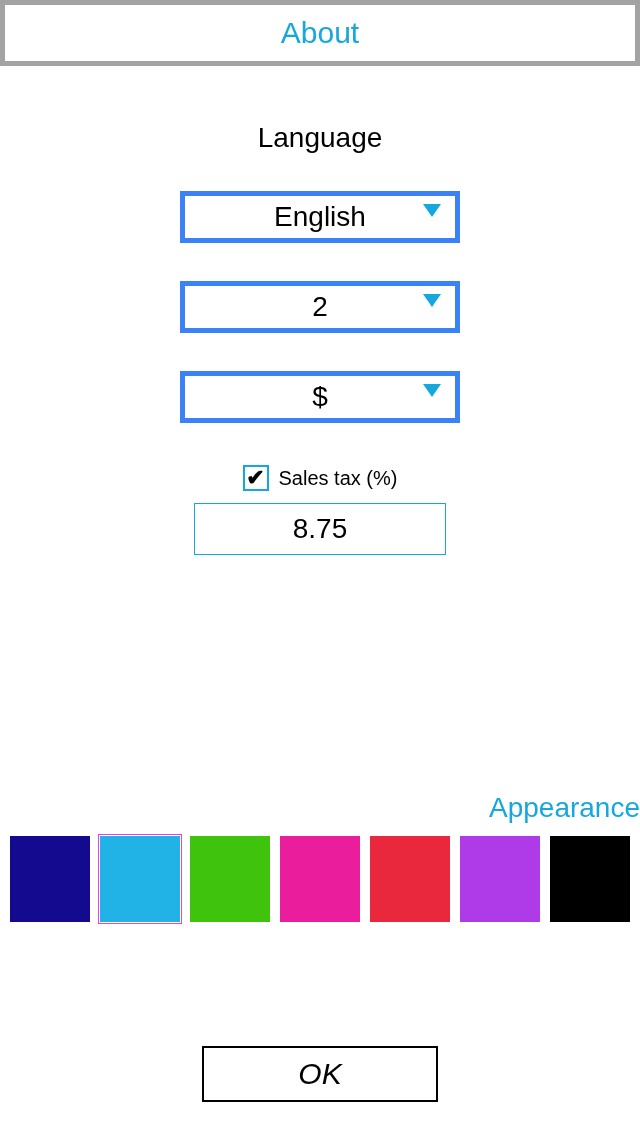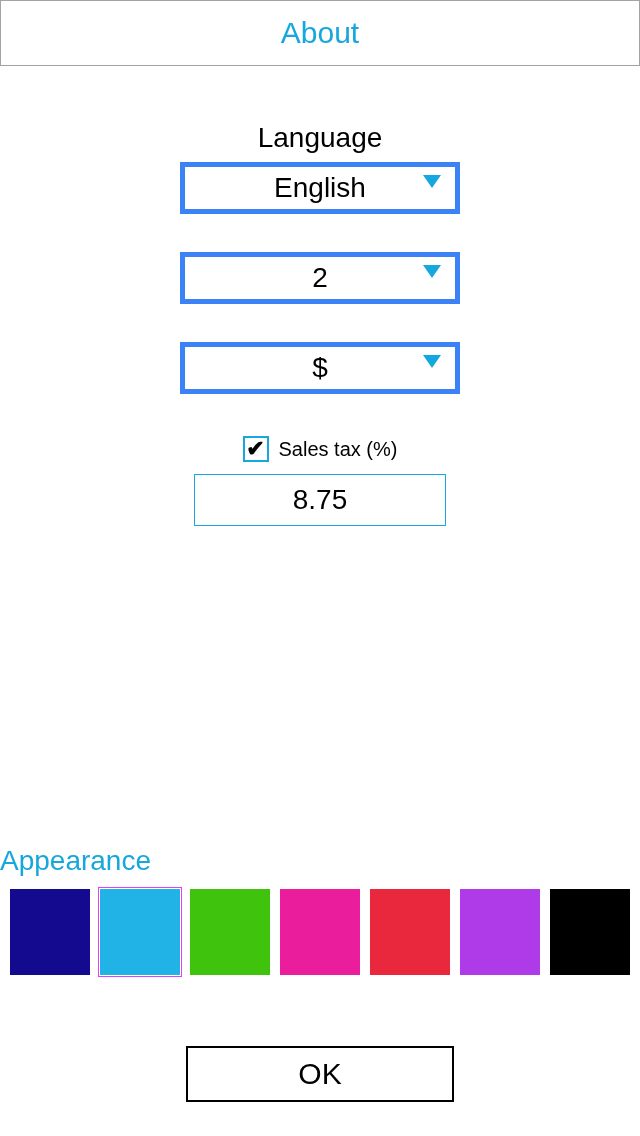--- a/index.html
+++ b/index.html
@@ -3,21 +3,21 @@
 <meta charset="utf-8">
 <style>
   * { box-sizing: border-box; margin: 0; padding: 0; }
   html, body { width: 640px; height: 1136px; font-family: "Helvetica Neue", Arial, sans-serif; background: #fff; }
   body { position: relative; }
 
   .tabs {
     display: flex;
     width: 100%;
     height: 66px;
-    border: 1px solid #a3a3a3;
+    border: 5px solid #a3a3a3;
   }
   .tab {
     flex: 1;
     display: flex;
     align-items: center;
     justify-content: center;
     font-size: 30px;
     font-weight: 400;
     cursor: pointer;
   }
@@ -35,20 +35,21 @@
     display: flex;
     flex-direction: column;
     align-items: center;
   }
 
   .field-group {
     display: flex;
     flex-direction: column;
     align-items: center;
     margin-top: 38px;
+    gap: 29px;
   }
   .field-group:first-of-type { margin-top: 56px; }
 
   .field-label {
     font-size: 28px;
     color: #000;
     margin-bottom: 8px;
   }
 
   .select-box {
@@ -105,26 +106,26 @@
     display: flex;
     align-items: center;
     justify-content: center;
     font-size: 28px;
     color: #000;
     margin-top: 12px;
   }
 
   .appearance-section {
     position: absolute;
-    top: 845px;
+    top: 792px;
     left: 0;
     width: 100%;
     display: flex;
     flex-direction: column;
-    align-items: flex-start;
+    align-items: flex-end;
   }
   .appearance-title {
     font-size: 28px;
     color: #15a7dd;
     margin-bottom: 12px;
   }
   .swatches {
     display: flex;
     width: 100%;
     justify-content: space-between;
@@ -138,30 +139,31 @@
   .swatch.selected {
     outline: 1px solid #e040fb;
     outline-offset: 1px;
   }
 
   .ok-btn {
     position: absolute;
     bottom: 34px;
     left: 50%;
     transform: translateX(-50%);
-    width: 268px;
+    width: 236px;
     height: 56px;
     border: 2px solid #000;
     background: #fff;
     display: flex;
     align-items: center;
     justify-content: center;
     font-size: 30px;
     color: #000;
     cursor: pointer;
+    font-style: italic;
   }
 </style>
 </head>
 <body>
 
 <div class="tabs">
   <div class="tab tab-about">
     <span>About</span>
   </div>
 </div>

